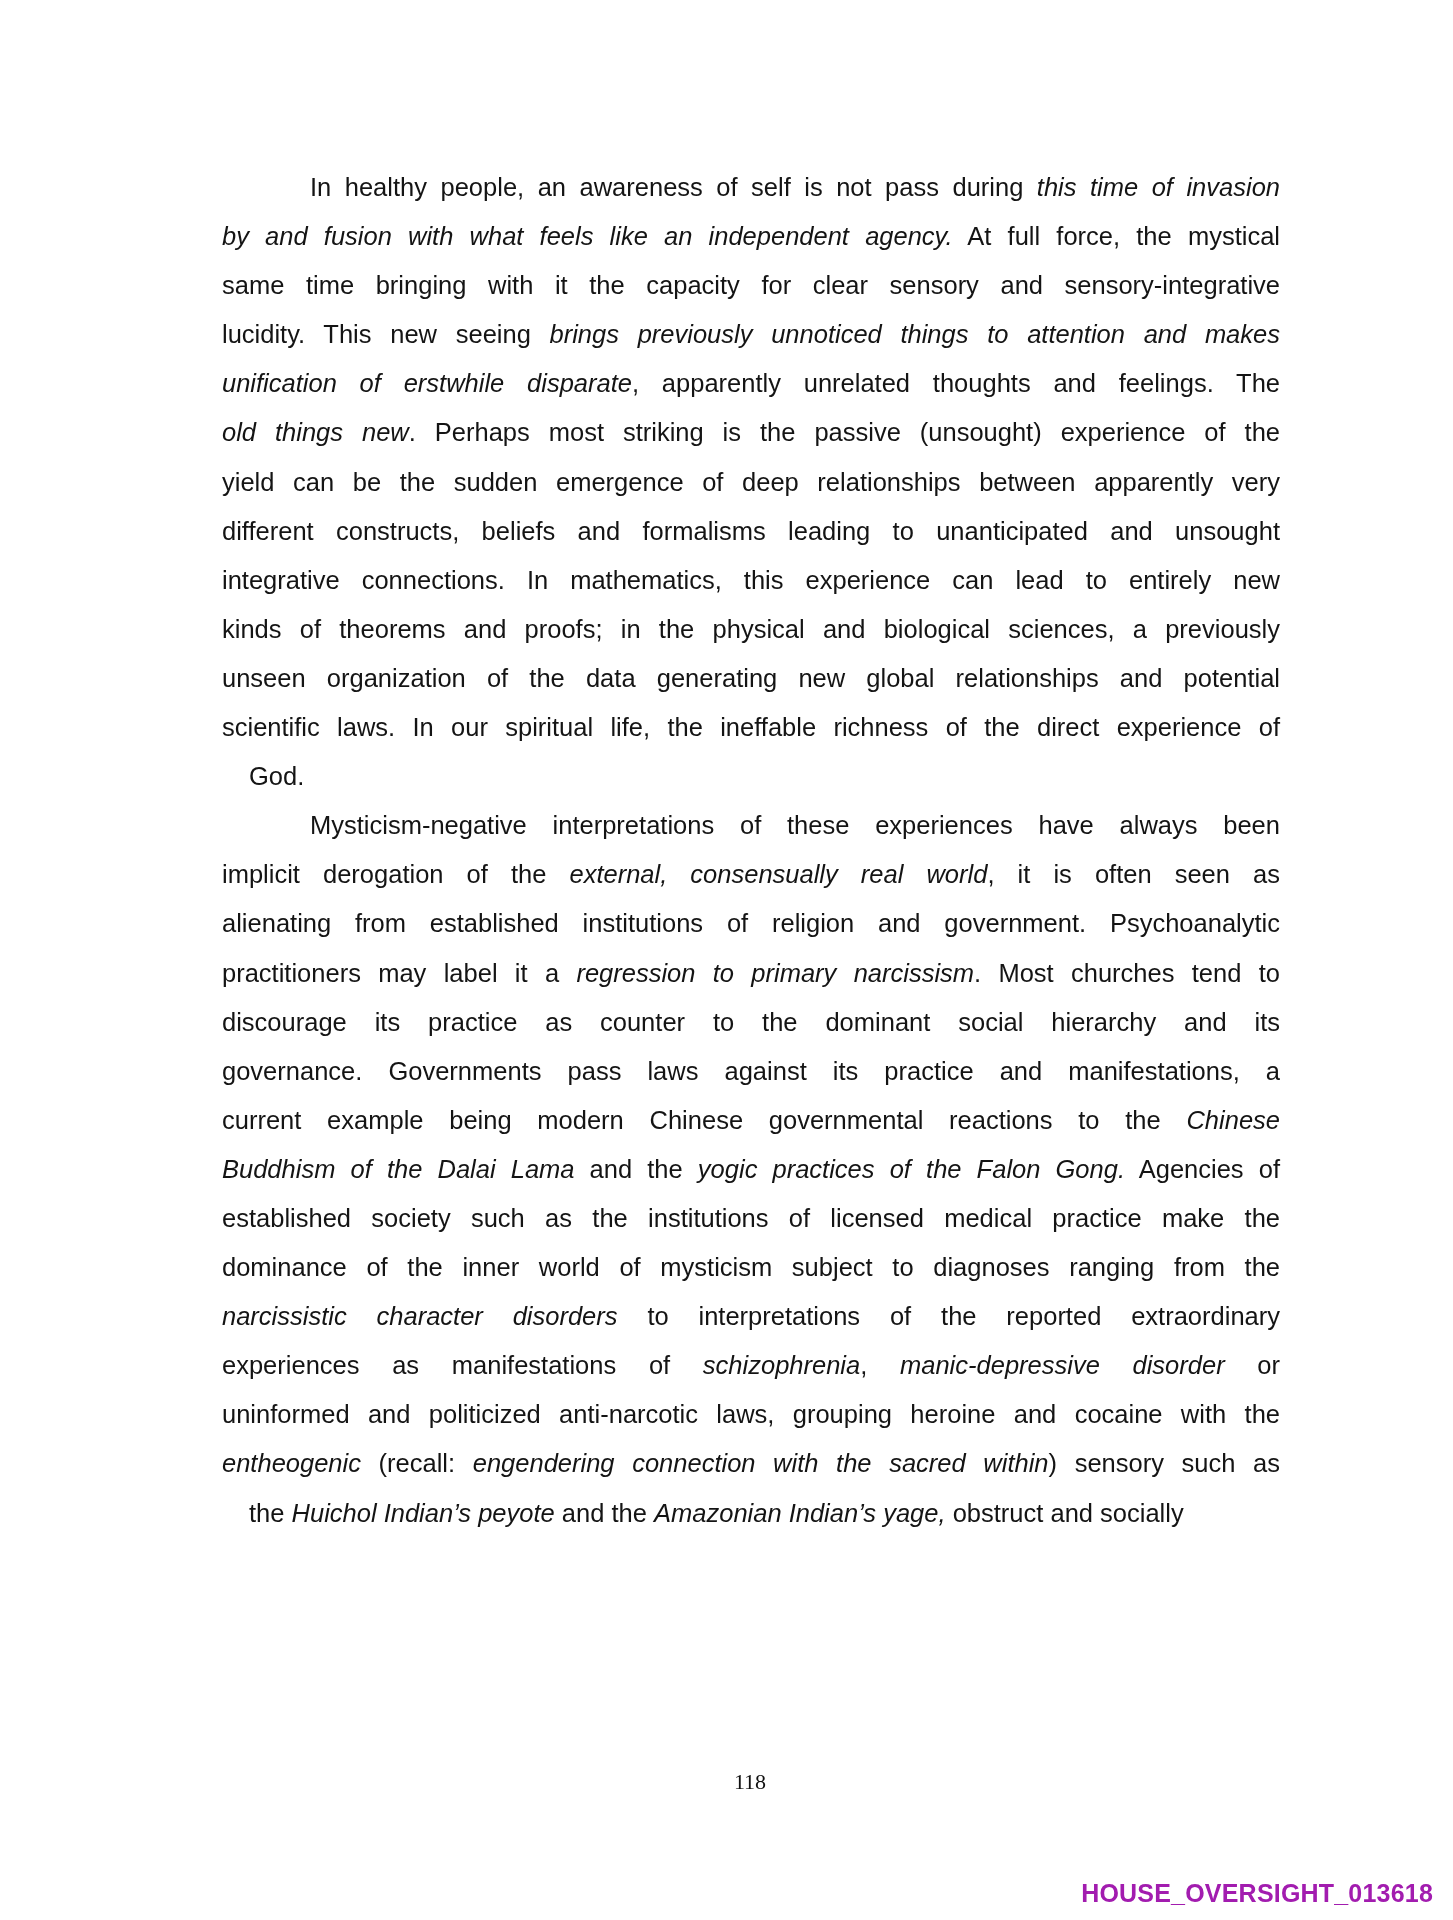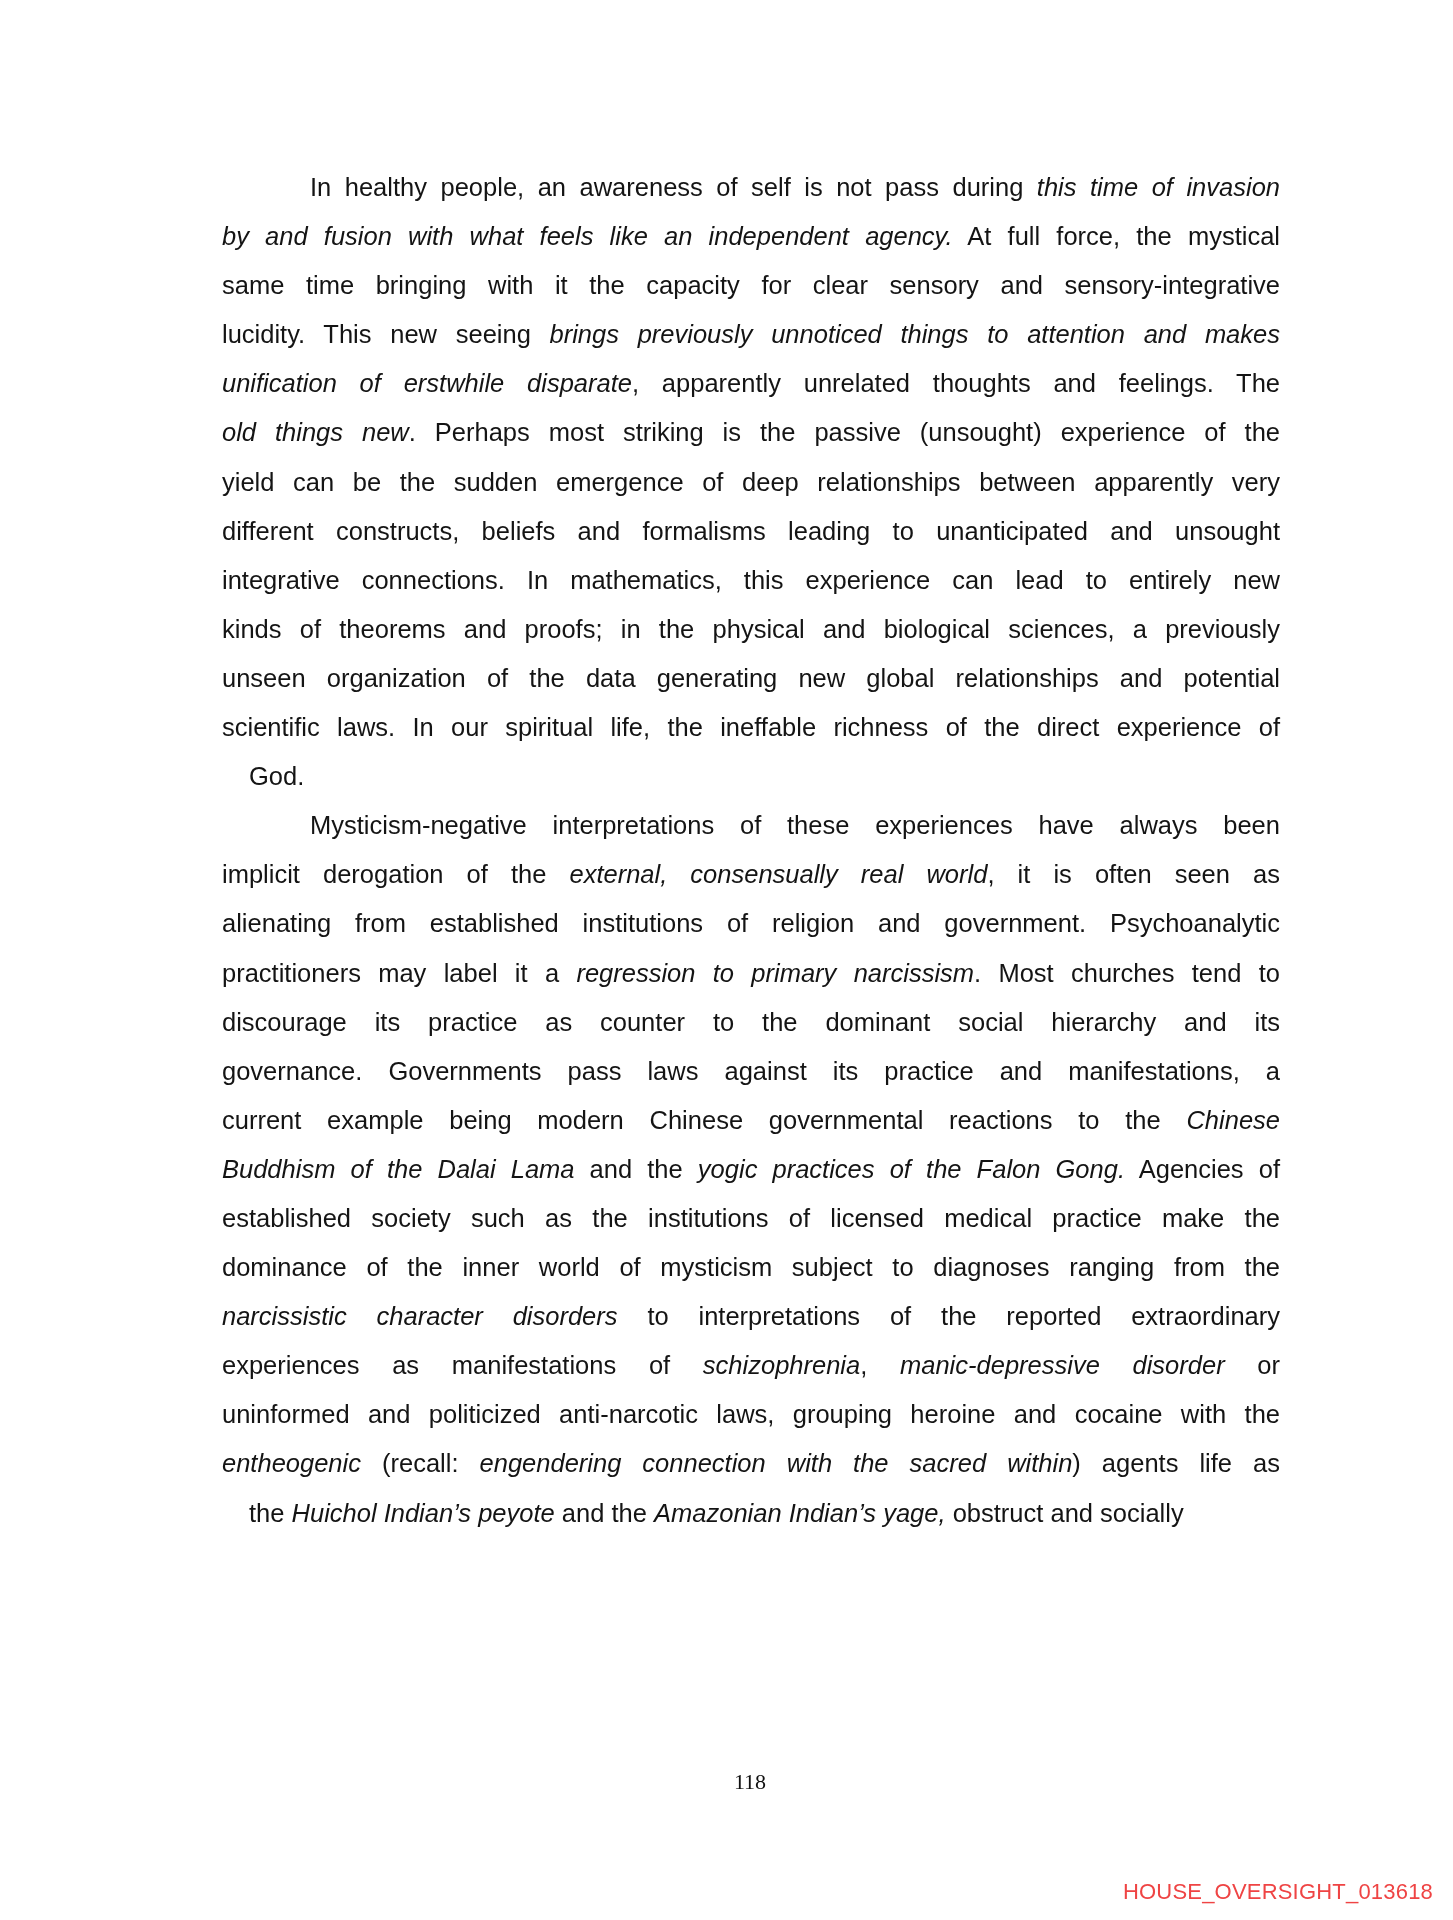--- a/index.html
+++ b/index.html
@@ -15,21 +15,21 @@
   }
   .line.indent { padding-left: 88px; }
   .line.last { text-align-last: left; margin-left: 27px; }
   .line i { font-style: italic; }
   .page-number {
     position: absolute; left: 700px; width: 100px; top: 1769px; text-align: center;
     font-family: "Liberation Serif", serif; font-size: 22px; color: #111;
   }
   .bates {
     position: absolute; right: 20px; top: 1879px;
-    font-family: "Liberation Sans", sans-serif; font-size: 22px; color: #ef4444; letter-spacing: 0.2px;
+    font-family: "Liberation Sans", sans-serif; font-size: 25px; color: #a21caf; letter-spacing: 0.2px; font-weight: bold;
   }
 </style>
 </head>
 <body>
 
 <div class="page">
   <div class="body-text" id="body-text">
       <div>
         <div class="line indent"><span>In healthy people, an awareness of self is not pass during </span><i>this time of invasion</i></div>
         <div class="line"><i>by and fusion with what feels like an independent agency.</i><span> At full force, the mystical</span></div>
@@ -52,19 +52,19 @@
         <div class="line"><span>practitioners may label it a </span><i>regression to primary narcissism</i><span>. Most churches tend to</span></div>
         <div class="line"><span>discourage its practice as counter to the dominant social hierarchy and its</span></div>
         <div class="line"><span>governance. Governments pass laws against its practice and manifestations, a</span></div>
         <div class="line"><span>current example being modern Chinese governmental reactions to the </span><i>Chinese</i></div>
         <div class="line"><i>Buddhism of the Dalai Lama</i><span> and the </span><i>yogic practices of the Falon Gong.</i><span> Agencies of</span></div>
         <div class="line"><span>established society such as the institutions of licensed medical practice make the</span></div>
         <div class="line"><span>dominance of the inner world of mysticism subject to diagnoses ranging from the</span></div>
         <div class="line"><i>narcissistic character disorders</i><span> to interpretations of the reported extraordinary</span></div>
         <div class="line"><span>experiences as manifestations of </span><i>schizophrenia</i><span>, </span><i>manic-depressive disorder</i><span> or</span></div>
         <div class="line"><span>uninformed and politicized anti-narcotic laws, grouping heroine and cocaine with the</span></div>
-        <div class="line"><i>entheogenic</i><span> (recall: </span><i>engendering connection with the sacred within</i><span>) agents life as</span></div>
+        <div class="line"><i>entheogenic</i><span> (recall: </span><i>engendering connection with the sacred within</i><span>) sensory such as</span></div>
         <div class="line last"><span>the </span><i>Huichol Indian’s peyote</i><span> and the </span><i>Amazonian Indian’s yage,</i><span> obstruct and socially</span></div>
       </div>
     </div>
   <div class="page-number">118</div>
   <div class="bates">HOUSE_OVERSIGHT_013618</div>
 </div>
 
 </body></html>

